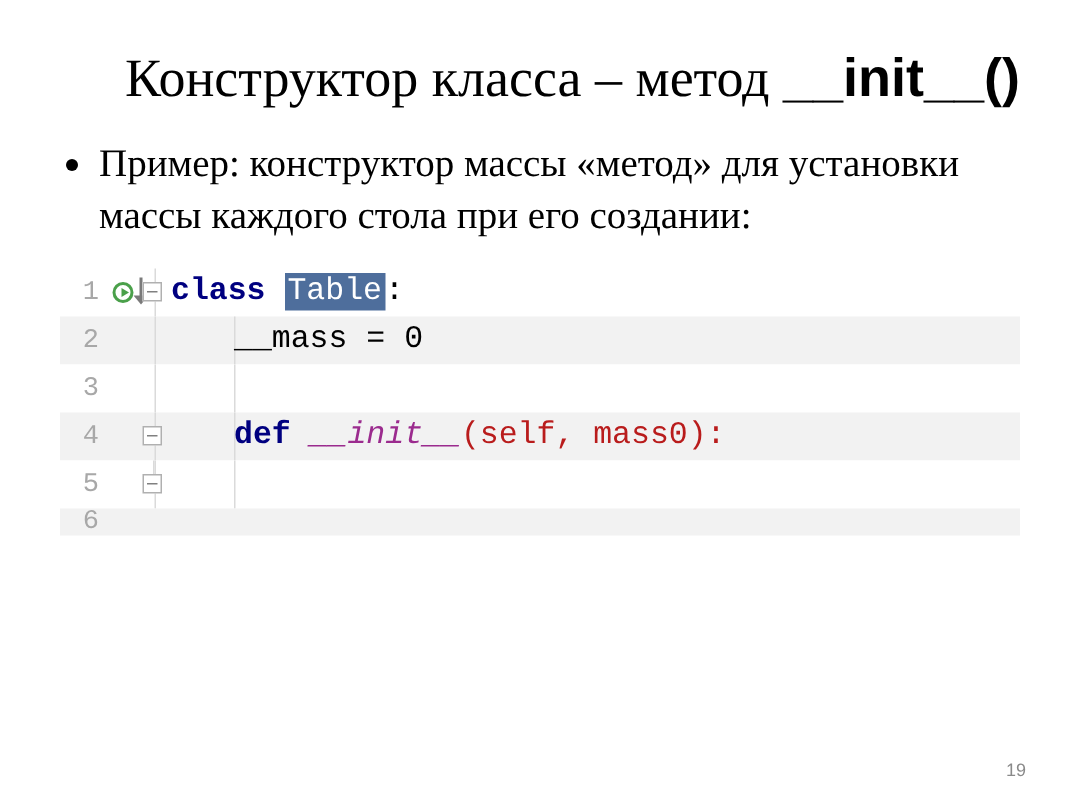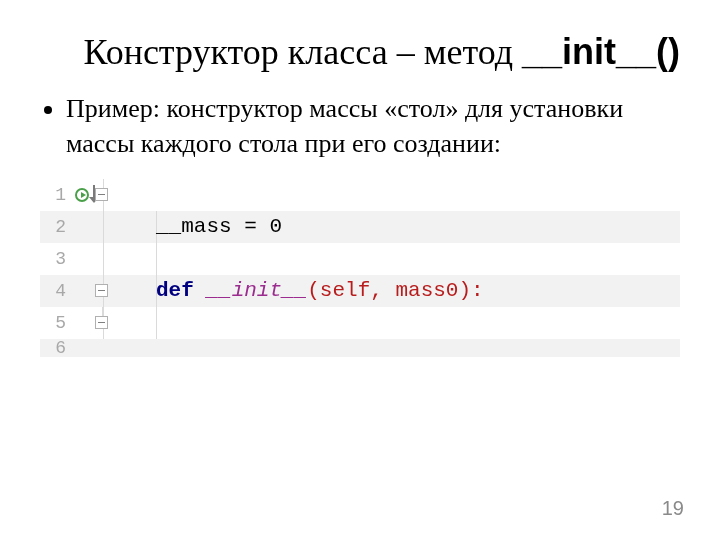--- a/index.html
+++ b/index.html
@@ -151,51 +151,52 @@
     content: ""; width: 1px; height: 9px; background: #dadada;
     position: absolute; top: -10px; left: 6px;
   }
 
   .page-num {
     position: absolute;
     right: 36px;
     bottom: 20px;
     color: #8a8a8a;
     font-family: Arial, sans-serif;
-    font-size: 20px;
+    font-size: 12px;
   }
 </style>
 </head>
 <body>
 
 <div class="slide">
 
   <h1>
     <span>Конструктор класса – метод </span><span class="method">__init__()</span>
   </h1>
 
   <ul>
     <li>
-      <span>Пример: конструктор массы </span><span class="quoted">«стол»</span><span> для установки массы каждого стола при его создании:</span>
+      <span>Пример: конструктор массы </span><span class="quoted">«метод»</span><span> для установки массы каждого стола при его создании:</span>
     </li>
   </ul>
 
   <div class="code-area">
     <div class="lightbulb"></div>
 
     <div class="code-row odd">
       <div class="gutter">1</div>
       <div class="icon-col">
         <div class="run-icon"></div>
         <div class="arrow-down"></div>
       </div>
       <div class="fold-col">
         <div class="guide-outer"></div>
         <div class="fold-box fold-top"></div>
       </div>
+      <div class="code-cell"><span class="kw">class </span><span class="sel-class">Table</span><span>:</span></div>
     </div>
 
     <div class="code-row even">
       <div class="gutter">2</div>
       <div class="icon-col"></div>
       <div class="fold-col">
           <div class="guide-outer"></div>
         </div>
       <div class="guide-col">
           <div class="guide-inner"></div>

